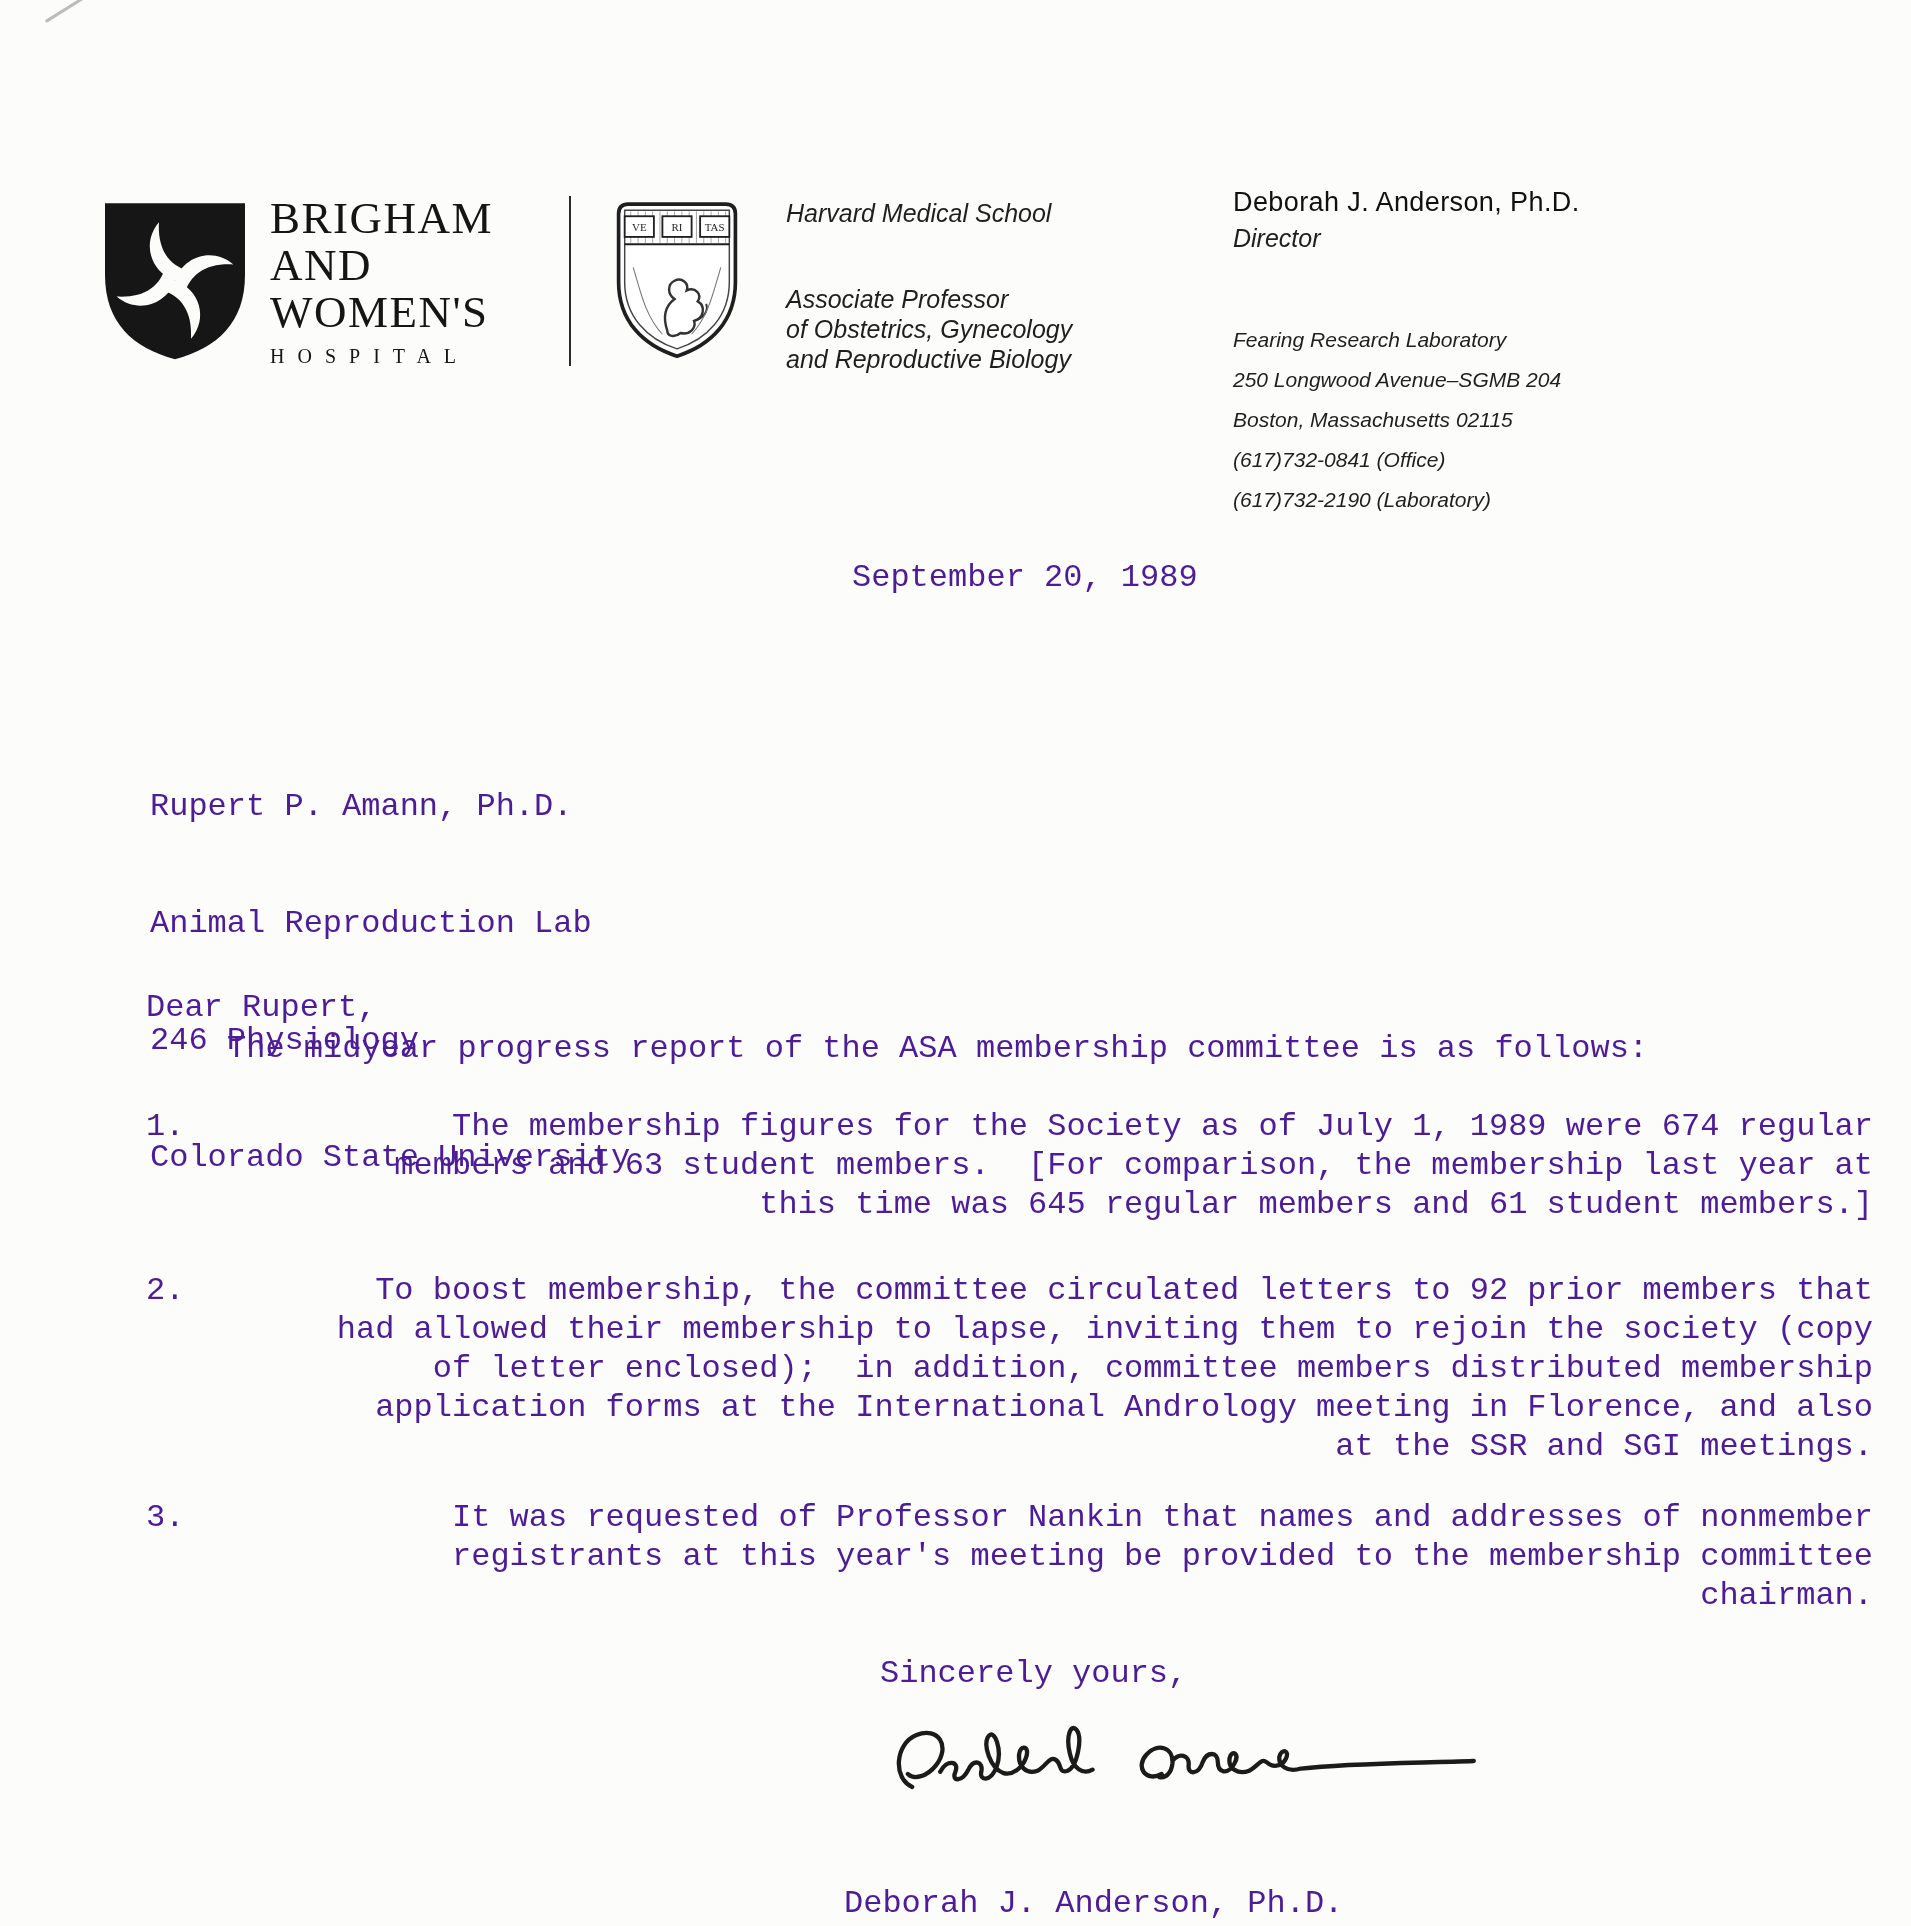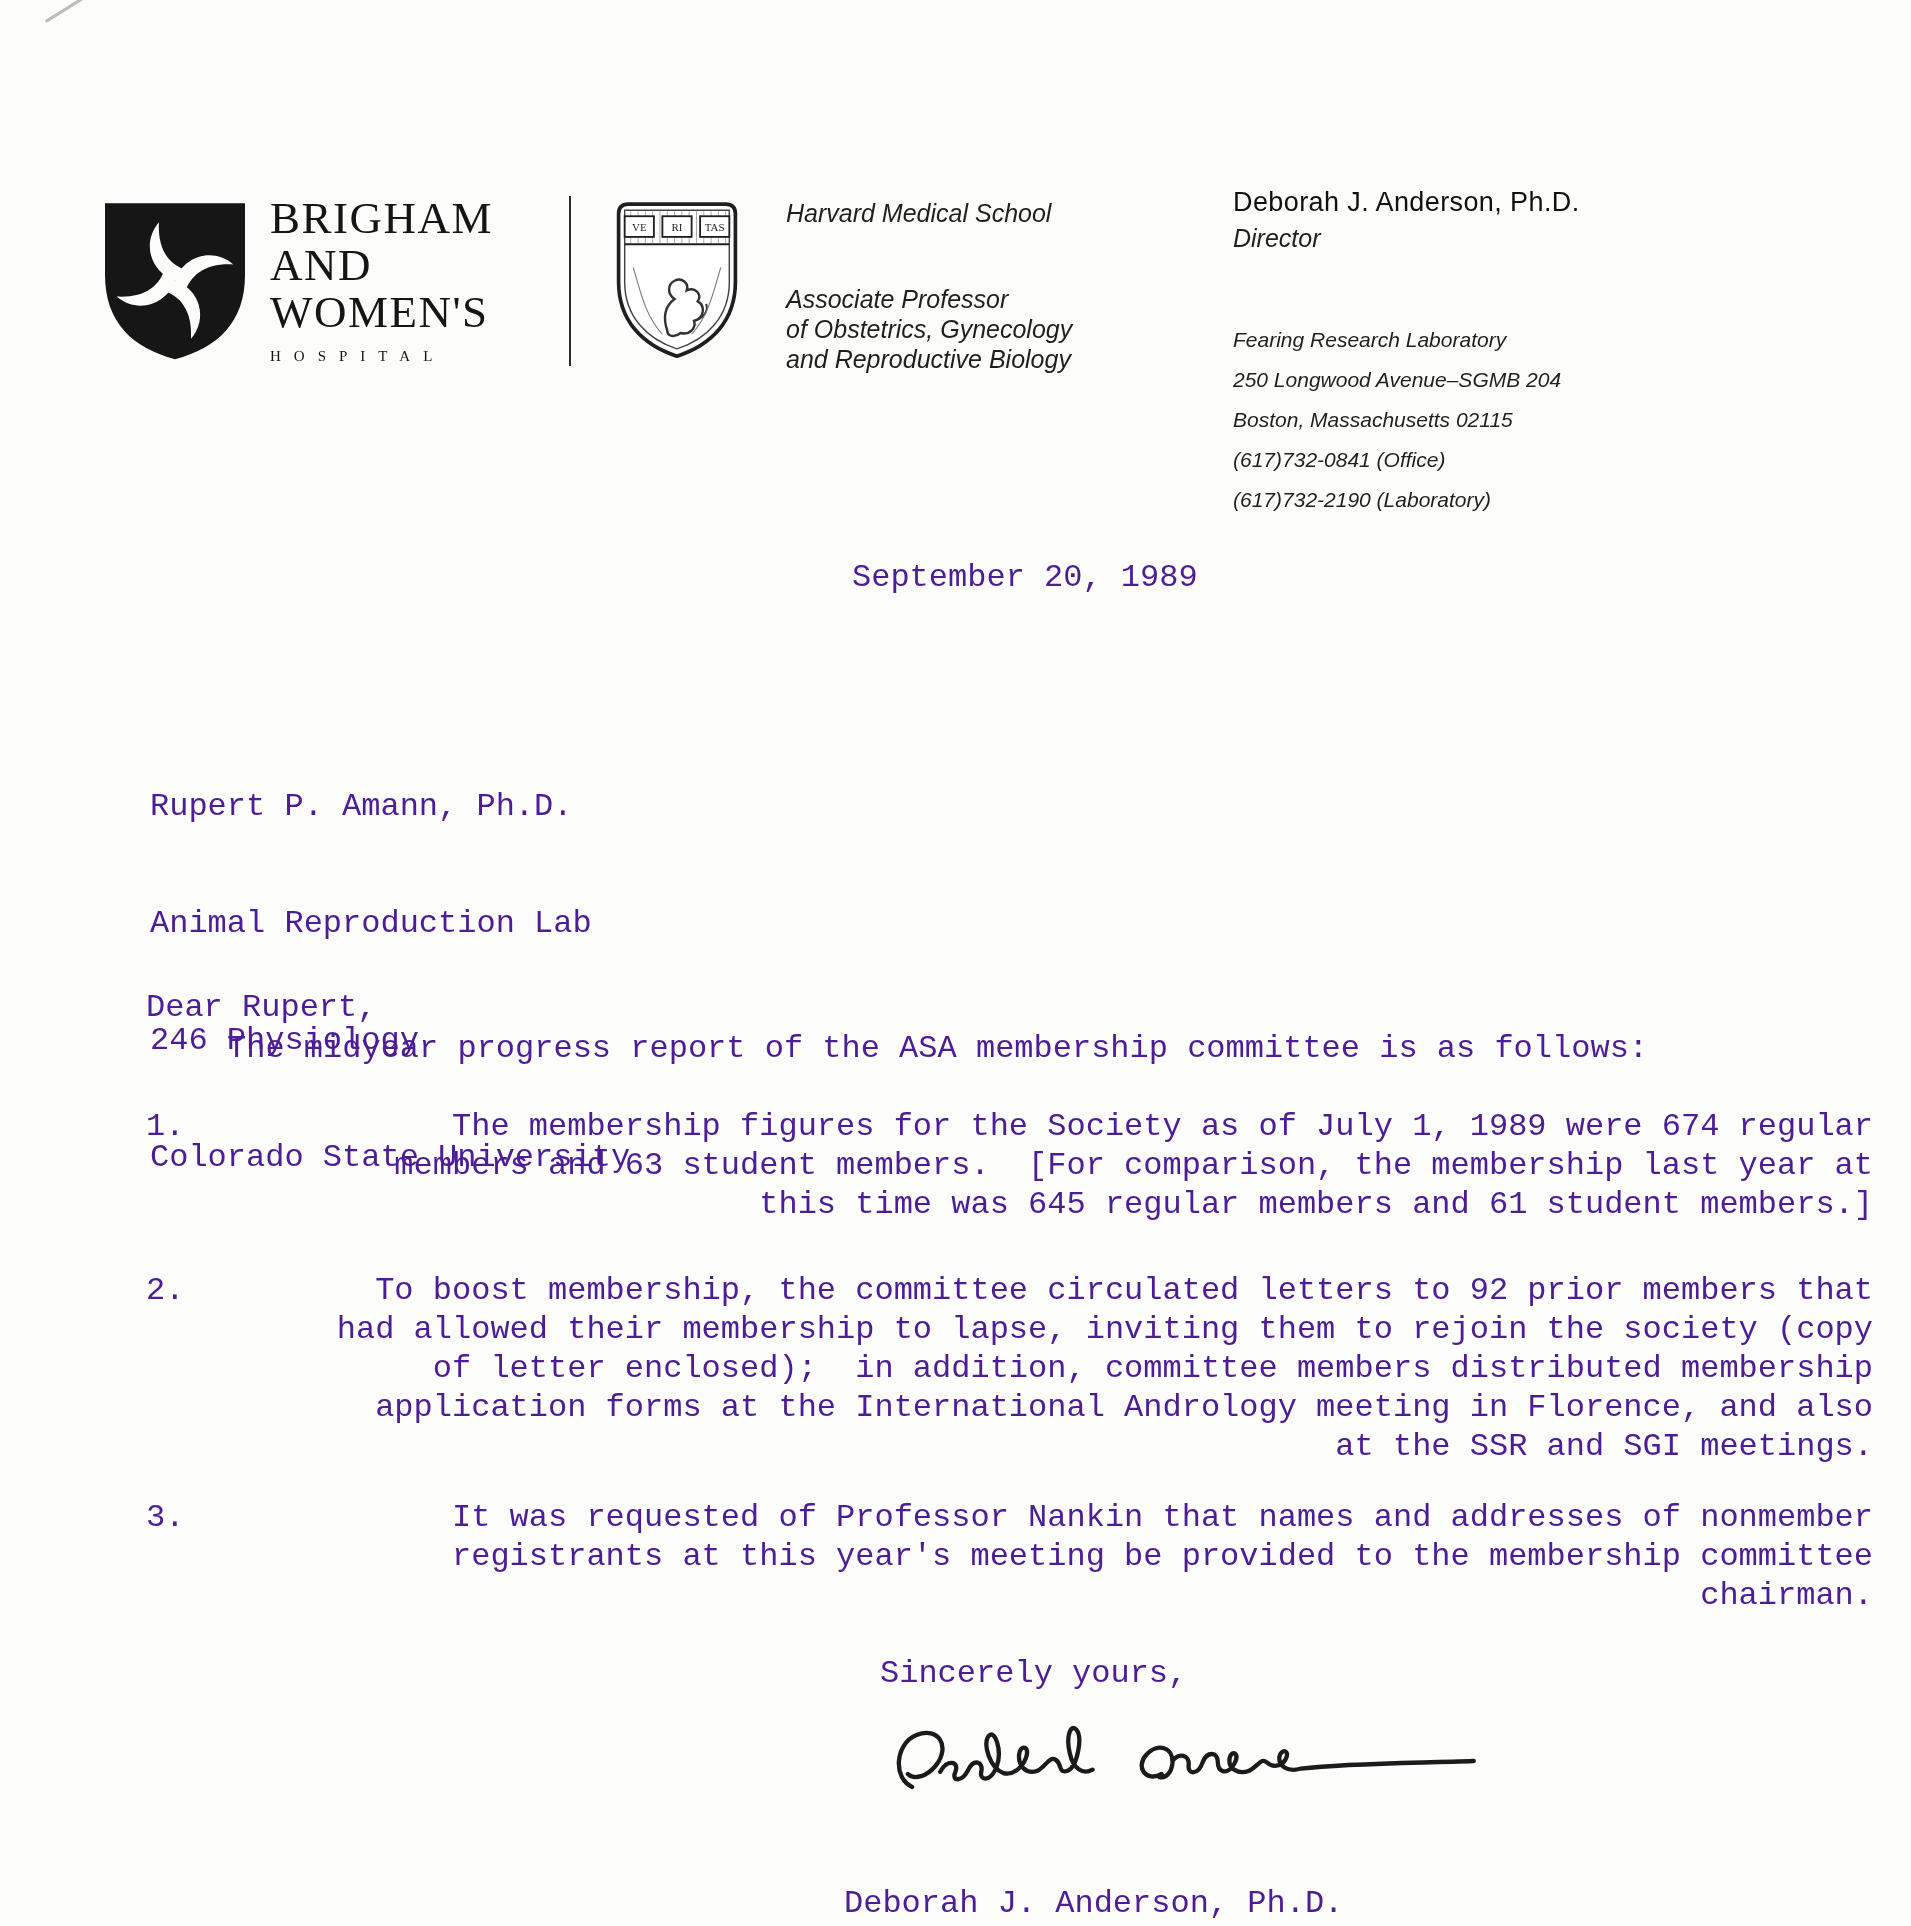--- a/index.html
+++ b/index.html
@@ -23,21 +23,21 @@
   
   .bwh-logo{left:94px;top:193px;width:162px;height:175px;}
   .bwh-name{left:270px;top:195px;}
   .bwh-name .big{
     font-family:"Liberation Serif",serif;
     font-size:45px;line-height:47px;
     letter-spacing:1.5px;color:#151515;
   }
   .bwh-name .hospital{
     font-family:"Liberation Serif",serif;
-    font-size:15px;line-height:21px;margin-top:10px;
+    font-size:20px;line-height:21px;margin-top:10px;
     letter-spacing:13px;color:#151515;
   }
   .lh-divider{left:569px;top:196px;width:2.3px;height:170px;background:#2a2a2a;}
   .crest{left:604px;top:193px;width:146px;height:173px;}
 
   .lh-italic{
     font-family:"Liberation Sans",sans-serif;
     font-style:italic;font-size:25px;line-height:30px;color:#1f1f1f;
   }
   .hms-label{left:786px;top:198px;}

